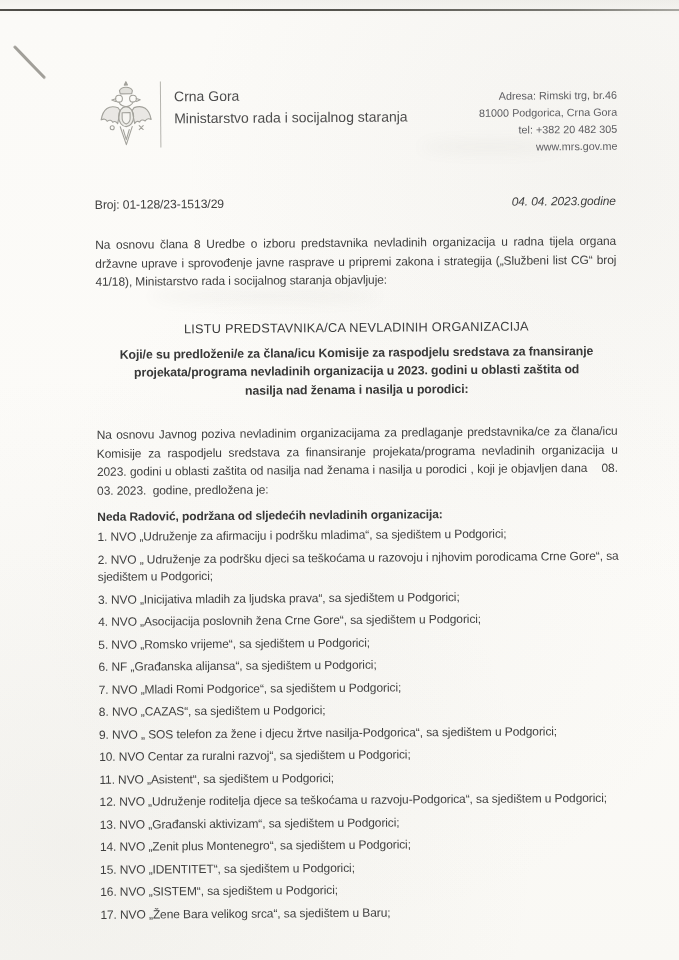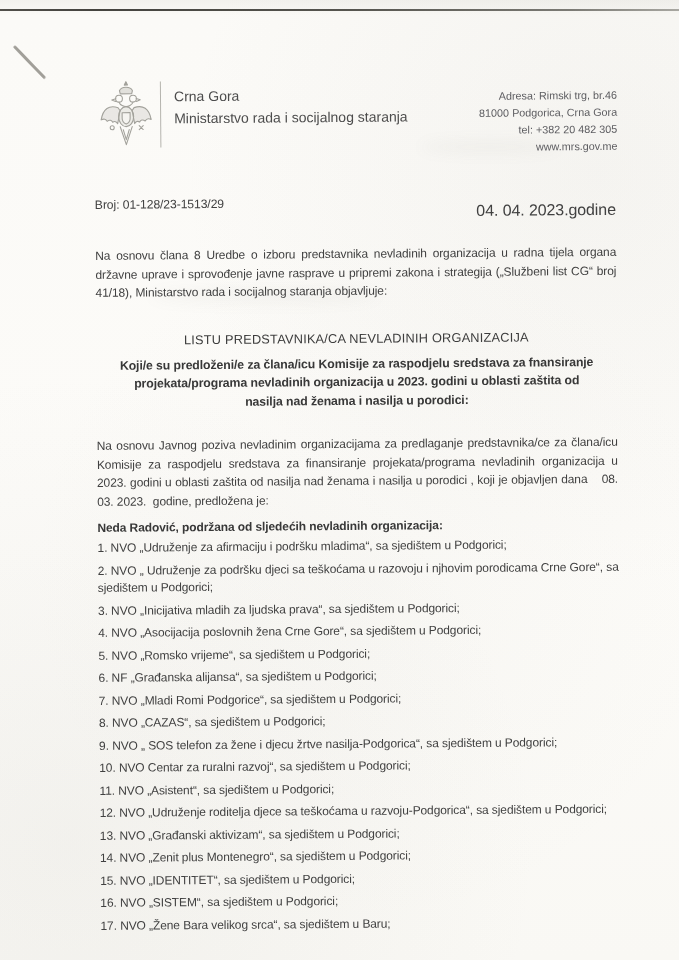--- a/index.html
+++ b/index.html
@@ -30,21 +30,21 @@
   .content{position:absolute;inset:0;transform:rotate(-0.45deg);transform-origin:340px 480px;color:#414141;}
 
   .logo{position:absolute;left:102px;top:78px;width:54px;height:70px;opacity:.8;}
   .lh-divider{position:absolute;left:163px;top:80px;width:1.2px;height:66px;background:#b5b4ae;}
   .org-block{position:absolute;left:177px;top:84px;font-size:14px;line-height:22px;color:#4c4c4c;}
   .addr{position:absolute;right:59px;top:89px;text-align:right;font-size:10.8px;line-height:17px;color:#5c5c60;}
 
   .doc{position:absolute;left:97px;top:196px;width:521px;font-size:12px;letter-spacing:-0.1px;}
   .refrow{display:flex;justify-content:space-between;align-items:flex-start;}
   .ref-number{font-size:12.2px;}
-  .doc-date{font-size:16px;margin-top:7px;}
+  .doc-date{font-size:12px;font-style:italic;}
   .intro{margin:24px 0 0 0;text-align:justify;line-height:18.5px;}
   h1.doc-title{margin:30px 0 0 0;text-align:center;font-weight:400;font-size:12.8px;letter-spacing:.2px;color:#3d3d3d;}
   h2.doc-subtitle{margin:9px 18px 0 18px;text-align:center;font-weight:700;font-size:12.3px;line-height:18.5px;color:#383838;}
   .bodyp{margin:25px 0 0 0;text-align:justify;line-height:18.5px;}
   .candidate{margin:10px 0 0 0;font-weight:700;color:#383838;}
   .org-list{margin-top:4px;}
   .org-list p{margin:5px 0 0 0;text-align:justify;line-height:17.5px;}
 </style>
 </head>
 <body>

